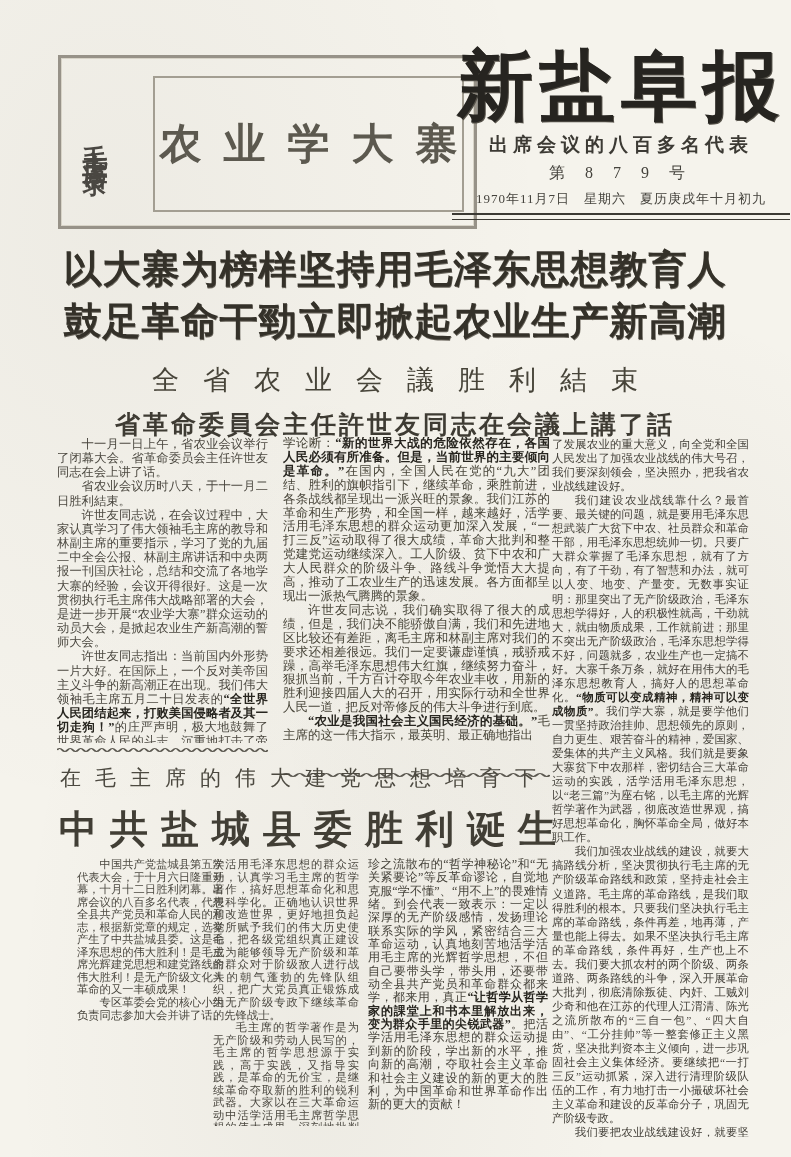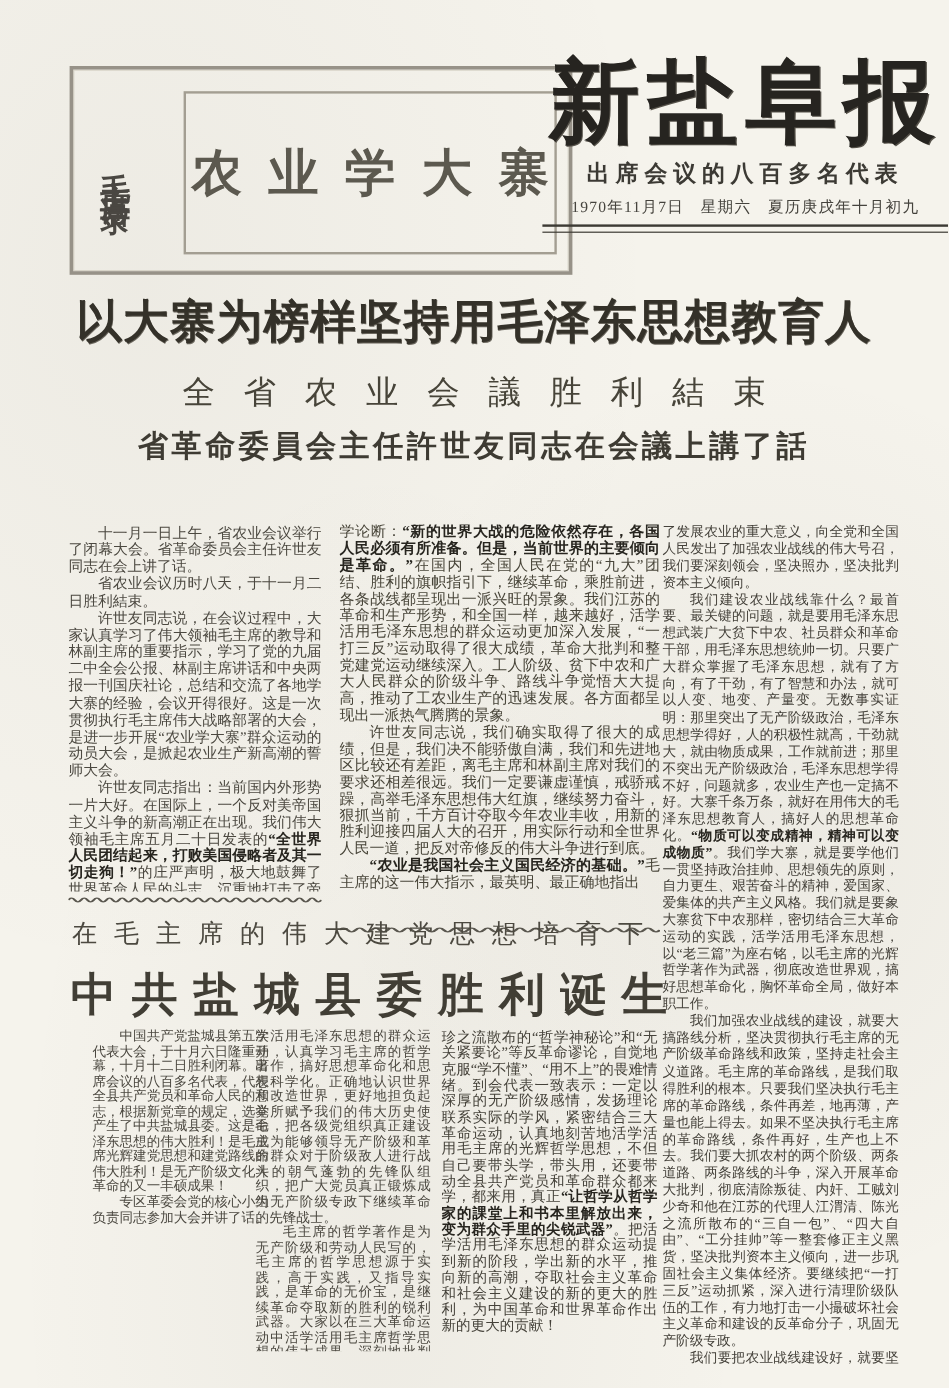--- a/index.html
+++ b/index.html
@@ -104,43 +104,45 @@
       <span>毛主席语录</span>
     </div>
     <div class="slogan-box">
       <span>农业学大寨</span>
     </div>
   </div>
 
   <div class="masthead">
     <div class="mast-title">新盐阜报</div>
     <div class="mast-organ">出席会议的八百多名代表</div>
+    <div class="mast-issue">第 8 7 9 号</div>
     <div class="mast-date">1970年11月7日　星期六　夏历庚戌年十月初九</div>
     <div class="mast-rule"></div>
   </div>
 
   <div class="lead-head">
     <div class="lead-h1">以大寨为榜样坚持用毛泽东思想教育人</div>
+    <div class="lead-h1">鼓足革命干勁立即掀起农业生产新高潮</div>
     <div class="lead-sub1">全省农业会議胜利結束</div>
     <div class="lead-sub2">省革命委員会主任許世友同志在会議上講了話</div>
   </div>
 
   <div class="col col-a1-1">
       <p><span>十一月一日上午，省农业会议举行了闭幕大会。省革命委员会主任许世友同志在会上讲了话。</span></p>
       <p><span>省农业会议历时八天，于十一月二日胜利結束。</span></p>
       <p><span>许世友同志说，在会议过程中，大家认真学习了伟大领袖毛主席的教导和林副主席的重要指示，学习了党的九届二中全会公报、林副主席讲话和中央两报一刊国庆社论，总结和交流了各地学大寨的经验，会议开得很好。这是一次贯彻执行毛主席伟大战略部署的大会，是进一步开展“农业学大寨”群众运动的动员大会，是掀起农业生产新高潮的誓师大会。</span></p>
       <p><span>许世友同志指出：当前国内外形势一片大好。在国际上，一个反对美帝国主义斗争的新高潮正在出现。我们伟大领袖毛主席五月二十日发表的</span><b>“全世界人民团结起来，打败美国侵略者及其一切走狗！”</b><span>的庄严声明，极大地鼓舞了世界革命人民的斗志，沉重地打击了帝修反。在全世界范围内，人民革命斗争蓬勃发展，反美统一战线不断加强和扩大。美帝国主义和社会帝国主义非常孤立，日子越来越不好过。我们的朋友遍天下。国际形势的发展，证明了毛主席的这个科</span></p>
     </div>
   <div class="col col-a1-2">
       <p class="noindent"><span>学论断：</span><b>“新的世界大战的危险依然存在，各国人民必须有所准备。但是，当前世界的主要倾向是革命。”</b><span>在国内，全国人民在党的“九大”团结、胜利的旗帜指引下，继续革命，乘胜前进，各条战线都呈现出一派兴旺的景象。我们江苏的革命和生产形势，和全国一样，越来越好，活学活用毛泽东思想的群众运动更加深入发展，“一打三反”运动取得了很大成绩，革命大批判和整党建党运动继续深入。工人阶级、贫下中农和广大人民群众的阶级斗争、路线斗争觉悟大大提高，推动了工农业生产的迅速发展。各方面都呈现出一派热气腾腾的景象。</span></p>
       <p><span>许世友同志说，我们确实取得了很大的成绩，但是，我们决不能骄傲自满，我们和先进地区比较还有差距，离毛主席和林副主席对我们的要求还相差很远。我们一定要谦虚谨慎，戒骄戒躁，高举毛泽东思想伟大红旗，继续努力奋斗，狠抓当前，千方百计夺取今年农业丰收，用新的胜利迎接四届人大的召开，用实际行动和全世界人民一道，把反对帝修反的伟大斗争进行到底。</span></p>
       <p><b>“农业是我国社会主义国民经济的基础。”</b><span>毛主席的这一伟大指示，最英明、最正确地指出</span></p>
     </div>
   <div class="col col-a1-3">
-      <p class="noindent"><span>了发展农业的重大意义，向全党和全国人民发出了加强农业战线的伟大号召，我们要深刻领会，坚决照办，坚决批判资本主义倾向。</span></p>
+      <p class="noindent"><span>了发展农业的重大意义，向全党和全国人民发出了加强农业战线的伟大号召，我们要深刻领会，坚决照办，把我省农业战线建设好。</span></p>
       <p><span>我们建设农业战线靠什么？最首要、最关键的问题，就是要用毛泽东思想武装广大贫下中农、社员群众和革命干部，用毛泽东思想统帅一切。只要广大群众掌握了毛泽东思想，就有了方向，有了干劲，有了智慧和办法，就可以人变、地变、产量变。无数事实证明：那里突出了无产阶级政治，毛泽东思想学得好，人的积极性就高，干劲就大，就由物质成果，工作就前进；那里不突出无产阶级政治，毛泽东思想学得不好，问题就多，农业生产也一定搞不好。大寨千条万条，就好在用伟大的毛泽东思想教育人，搞好人的思想革命化。</span><b>“物质可以变成精神，精神可以变成物质”</b><span>。我们学大寨，就是要学他们一贯坚持政治挂帅、思想领先的原则，自力更生、艰苦奋斗的精神，爱国家、爱集体的共产主义风格。我们就是要象大寨贫下中农那样，密切结合三大革命运动的实践，活学活用毛泽东思想，以“老三篇”为座右铭，以毛主席的光辉哲学著作为武器，彻底改造世界观，搞好思想革命化，胸怀革命全局，做好本职工作。</span></p>
       <p><span>我们加强农业战线的建设，就要大搞路线分析，坚决贯彻执行毛主席的无产阶级革命路线和政策，坚持走社会主义道路。毛主席的革命路线，是我们取得胜利的根本。只要我们坚决执行毛主席的革命路线，条件再差，地再薄，产量也能上得去。如果不坚决执行毛主席的革命路线，条件再好，生产也上不去。我们要大抓农村的两个阶级、两条道路、两条路线的斗争，深入开展革命大批判，彻底清除叛徒、内奸、工贼刘少奇和他在江苏的代理人江渭清、陈光之流所散布的“三自一包”、“四大自由”、“工分挂帅”等一整套修正主义黑货，坚决批判资本主义倾向，进一步巩固社会主义集体经济。要继续把“一打三反”运动抓紧，深入进行清理阶级队伍的工作，有力地打击一小撮破坏社会主义革命和建设的反革命分子，巩固无产阶级专政。</span></p>
       <p><span>我们要把农业战线建设好，就要坚决贯彻毛主席关于农业</span></p>
     </div>
 
   <div class="wavy" style="left:57px;top:747px;width:211px;">
     <svg viewBox="0 0 100 6" preserveAspectRatio="none">
         <path d="M0 3 Q1.25 0,2.5 3 T5 3 T7.5 3 T10 3 T12.5 3 T15 3 T17.5 3 T20 3 T22.5 3 T25 3 T27.5 3 T30 3 T32.5 3 T35 3 T37.5 3 T40 3 T42.5 3 T45 3 T47.5 3 T50 3 T52.5 3 T55 3 T57.5 3 T60 3 T62.5 3 T65 3 T67.5 3 T70 3 T72.5 3 T75 3 T77.5 3 T80 3 T82.5 3 T85 3 T87.5 3 T90 3 T92.5 3 T95 3 T97.5 3 T100 3" stroke="#5a574f" fill="none" stroke-width="1.1"></path>
       </svg>
   </div>

